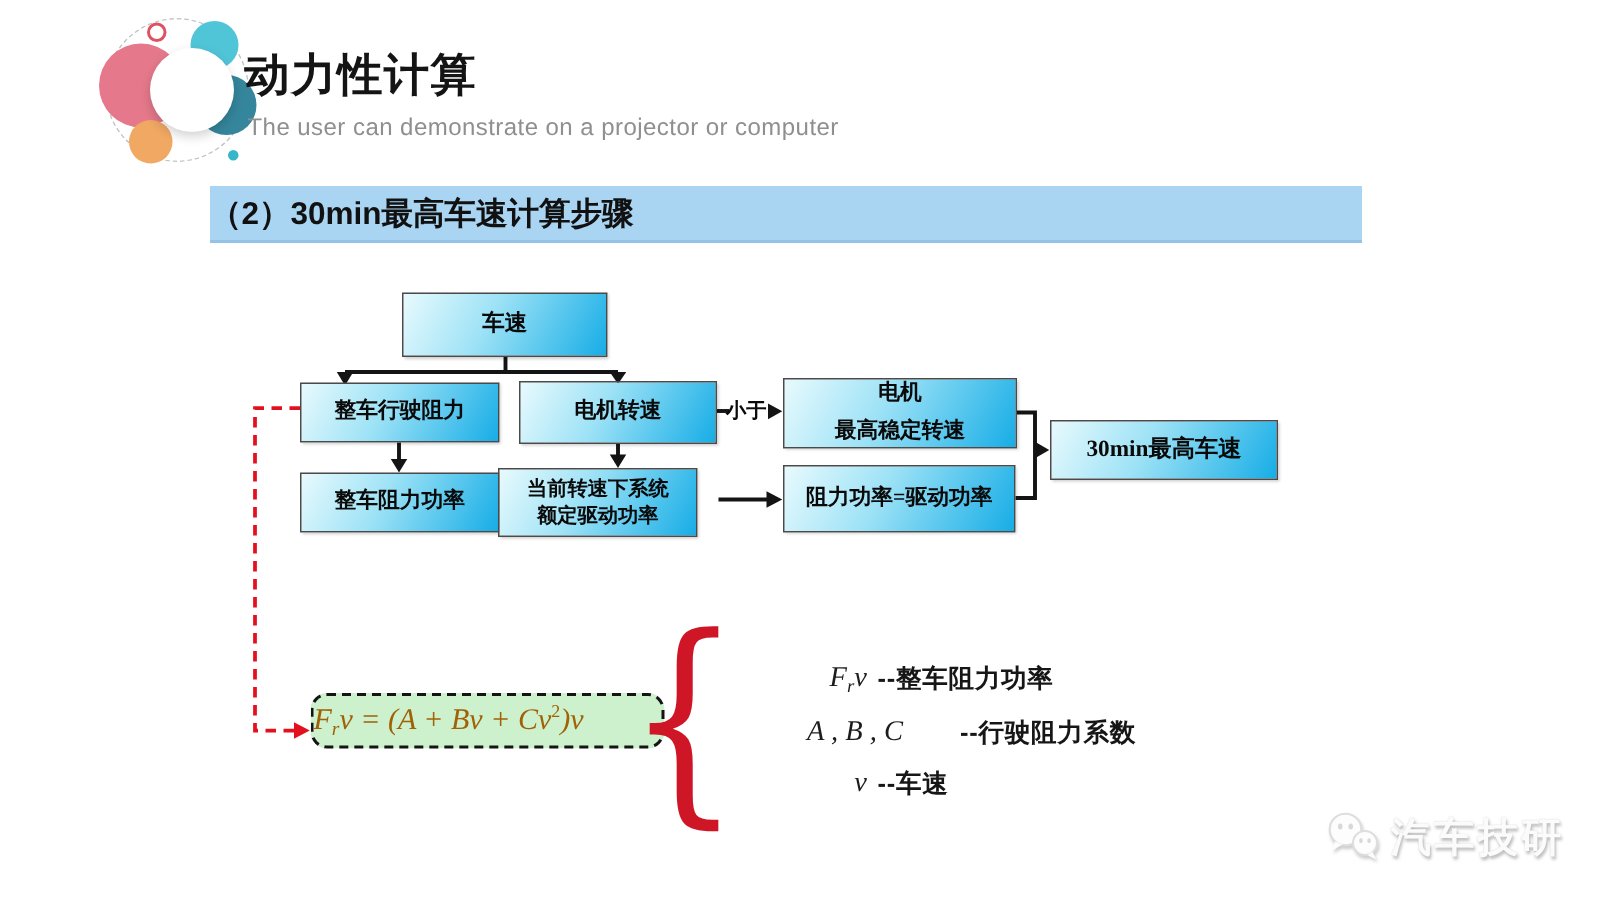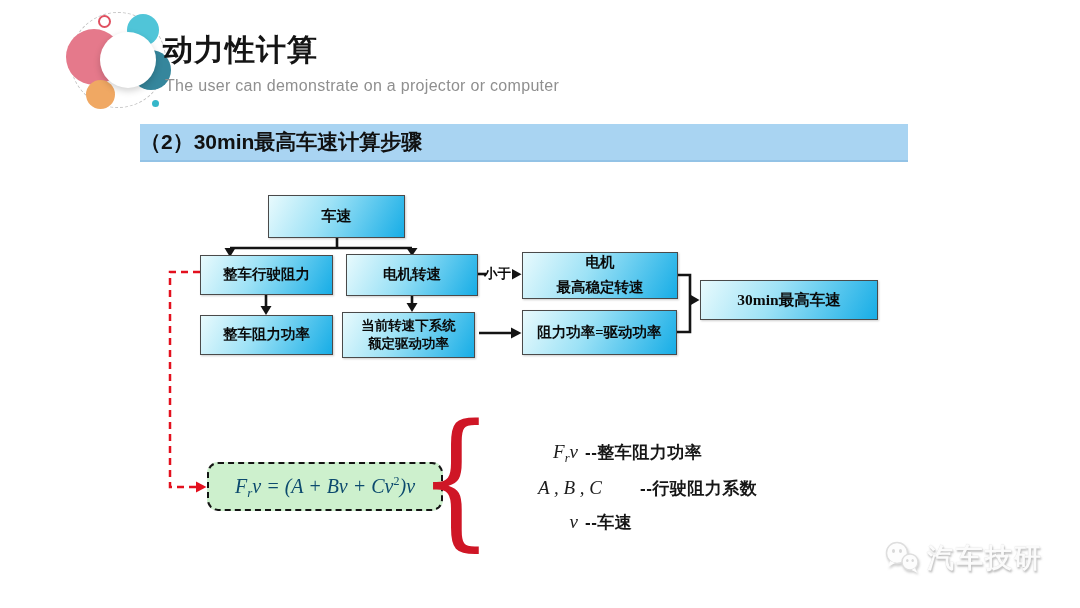--- a/index.html
+++ b/index.html
@@ -39,37 +39,37 @@
     border:1px solid #4a4a4a;
     display:flex;flex-direction:column;align-items:center;justify-content:center;
     font-family:"Liberation Serif", serif;
     font-weight:bold;color:#0a0a0a;font-size:14.5px;line-height:1.35;
     text-align:center;box-shadow:1px 1px 2px rgba(0,0,0,.2);
   }
   .b-speed{left:268px;top:195px;width:137px;height:43px;font-size:15px;}
   .b-resist{left:200px;top:255px;width:133px;height:40px;}
   .b-motor{left:346px;top:254px;width:132px;height:42px;}
   .b-respow{left:200px;top:315px;width:133px;height:40px;}
-  .b-rated{left:342px;top:312px;width:133px;height:46px;font-size:13.5px;}
+  .b-rated{left:332px;top:312px;width:133px;height:46px;font-size:13.5px;}
   .b-motormax{left:522px;top:252px;width:156px;height:47px;justify-content:space-between;}
   .b-balance{left:522px;top:310px;width:155px;height:45px;}
-  .b-result{left:700px;top:280px;width:178px;height:40px;font-size:15.5px;}
+  .b-result{left:700px;top:280px;width:152px;height:40px;font-size:15.5px;}
 
   .lt-label{left:484px;top:265px;font-family:"Liberation Serif",serif;font-weight:bold;
     font-size:13.5px;color:#0a0a0a;}
 
   svg.connectors{left:0;top:0;width:1080px;height:608px;pointer-events:none;}
 
   
   .formula-box{
-    left:207px;top:462px;width:236px;height:49px;box-sizing:border-box;
+    left:207px;top:462px;width:236px;height:37px;box-sizing:border-box;
     background:#cdf0cd;border:2.5px dashed #141414;border-radius:11px;
-    display:flex;align-items:center;justify-content:center;
+    display:flex;align-items:center;justify-content:flex-start;
     font-family:"Liberation Serif",serif;font-style:italic;
-    font-size:20px;color:#0c4a6e;
+    font-size:20px;color:#a16207;
   }
   .formula-box .sub{font-size:13px;font-style:italic;vertical-align:-4px;line-height:0;}
   .formula-box .sup{font-size:12px;font-style:normal;vertical-align:8px;line-height:0;}
 
   .brace{
     left:427px;top:421px;width:58px;height:116px;
     display:flex;align-items:center;justify-content:center;
     font-family:"DejaVu Serif",serif;font-size:148px;color:#cf1626;
     transform:scaleX(.8);font-weight:normal;
   }

